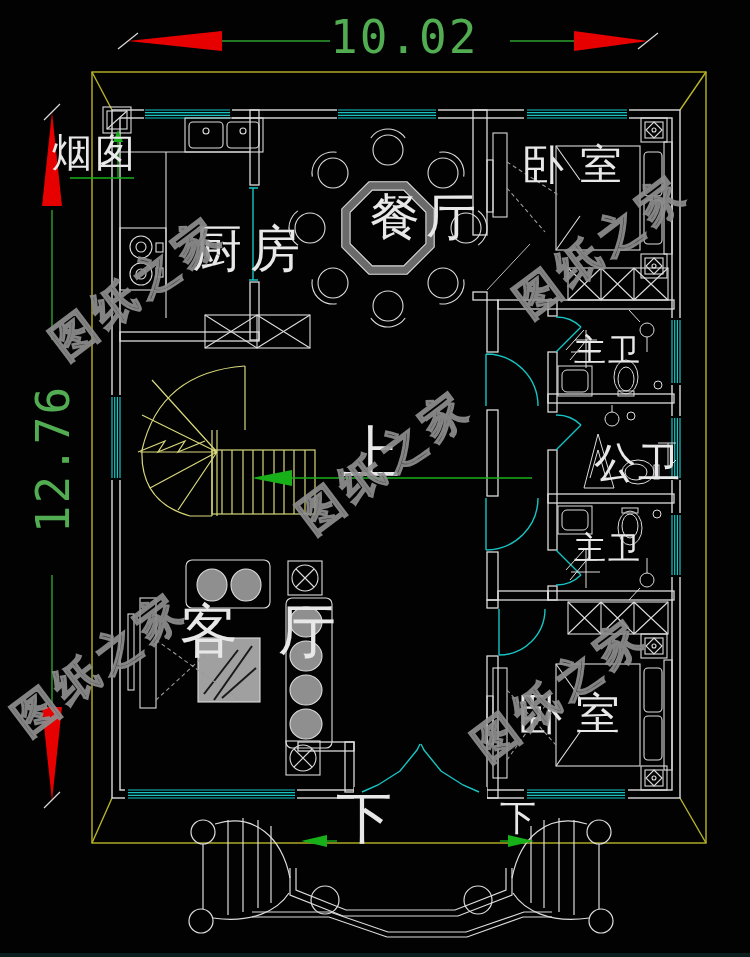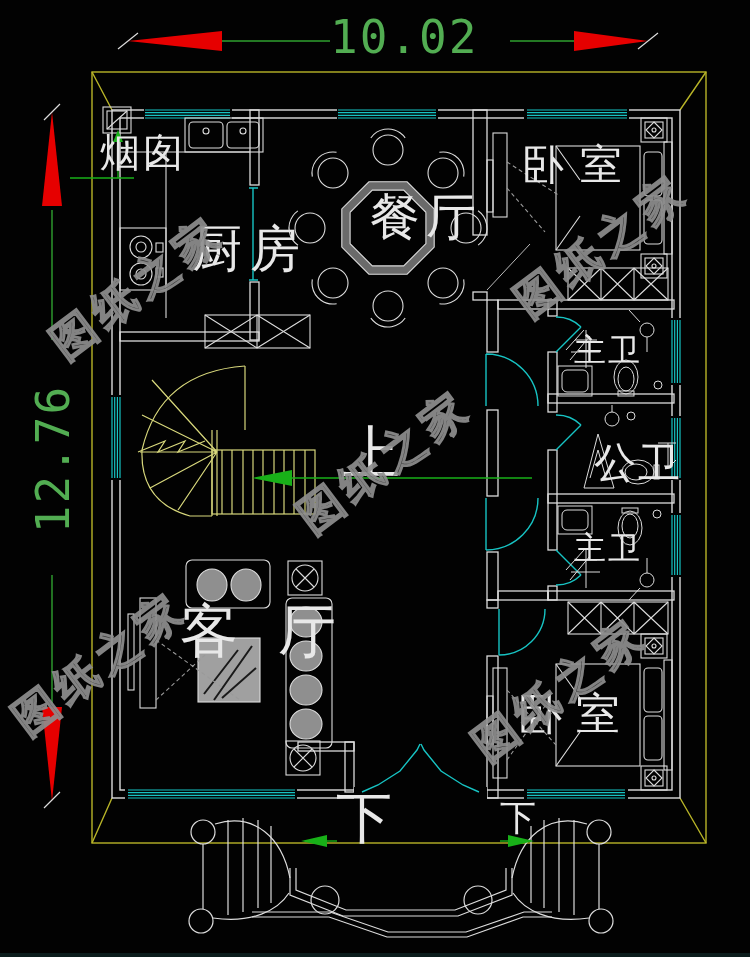--- a/index.html
+++ b/index.html
@@ -301,21 +301,21 @@
     <path d="M307,841 H337" stroke="#18b018" stroke-width="1.4"></path>
     <polygon points="301,841 327,835 327,847" fill="#18b018"></polygon>
     <path d="M500,841 H528" stroke="#18b018" stroke-width="1.4"></path>
     <polygon points="534,841 508,835 508,847" fill="#18b018"></polygon>
   </g>
 </svg>
 
 <div class="lbl dim" style="left:330px;top:14px;width:180px;text-align:left;font-size:46px;letter-spacing:2px;">10.02</div>
 <div class="lbl dim" style="left:-42px;top:436px;width:190px;text-align:center;font-size:46px;letter-spacing:2px;transform:rotate(-90deg);">12.76</div>
 
-<div class="lbl" style="left:52px;top:132px;font-size:40px;letter-spacing:3px;margin-left:48px;">烟囱</div>
+<div class="lbl" style="left:52px;top:132px;font-size:40px;letter-spacing:3px;">烟囱</div>
 <div class="lbl" style="left:192px;top:192px;font-size:50px;letter-spacing:8px;margin-top:32px;">厨房</div>
 <div class="lbl" style="left:370px;top:192px;font-size:50px;letter-spacing:6px;font-family:Liberation Serif, serif;">餐厅</div>
 <div class="lbl" style="left:522px;top:144px;font-size:42px;letter-spacing:16px;">卧室</div>
 <div class="lbl" style="left:574px;top:334px;font-size:32px;letter-spacing:2px;">主卫</div>
 <div class="lbl" style="left:594px;top:442px;font-size:42px;letter-spacing:2px;">公卫</div>
 <div class="lbl" style="left:574px;top:532px;font-size:32px;letter-spacing:2px;">主卫</div>
 <div class="lbl" style="left:180px;top:602px;font-size:58px;letter-spacing:40px;">客厅</div>
 <div class="lbl" style="left:518px;top:692px;font-size:44px;letter-spacing:14px;">卧室</div>
 <div class="lbl" style="left:342px;top:424px;font-size:58px;">上</div>
 <div class="lbl" style="left:336px;top:790px;font-size:56px;">下</div>

